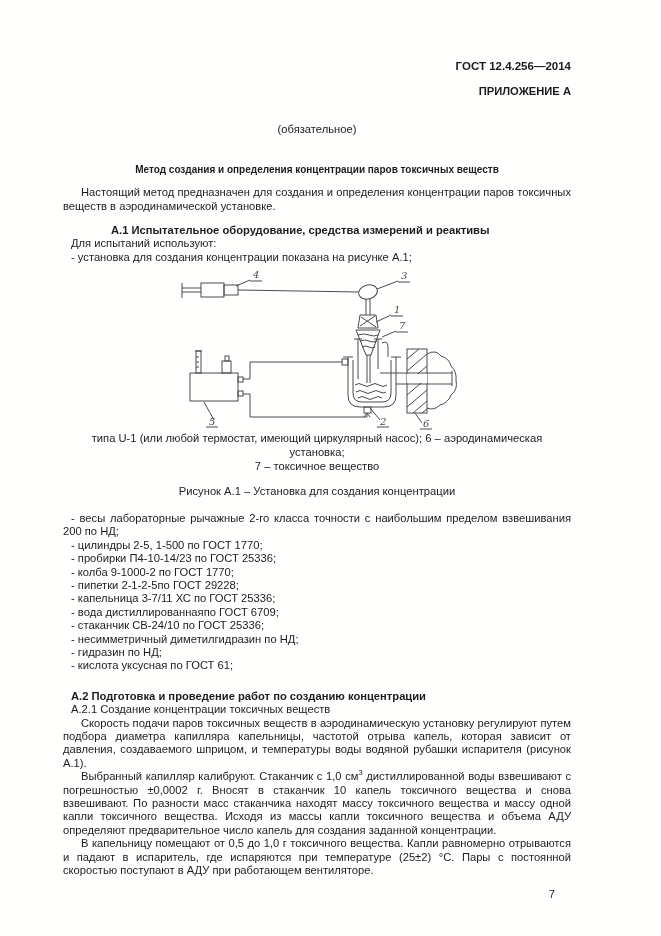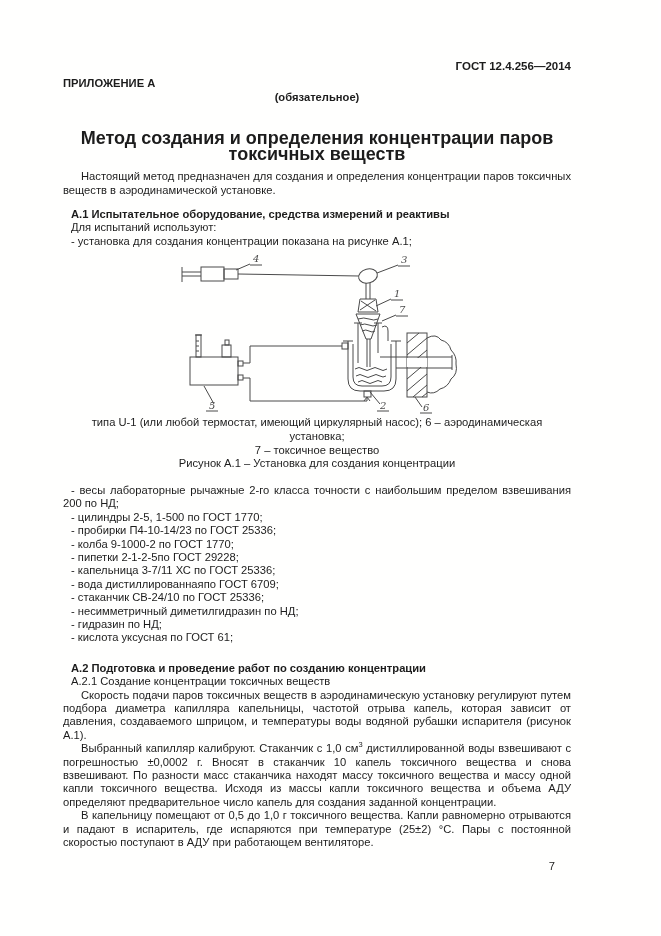--- a/index.html
+++ b/index.html
@@ -9,37 +9,37 @@
     width: 658px; height: 936px;
     background: #fffffe;
     color: #1c1c1c;
     font-family: "Liberation Sans", sans-serif;
     font-size: 11.2px;
     line-height: 13.4px;
     padding: 60px 87px 0 63px;
     overflow: hidden;
   }
   .doc-number { text-align: right; font-weight: bold; font-size: 11.5px; }
-  .appendix   { text-align: left; font-weight: bold; margin-top: 4px; }
-  .appendix-kind { text-align: center; font-weight: bold; }
+  .appendix   { text-align: right; font-weight: bold; margin-top: 12px; }
+  .appendix-kind { text-align: center; font-weight: normal; margin-top: 24px; }
   .doc-title  {
     text-align: center; font-weight: bold;
-    font-size: 18px; line-height: 16px;
+    font-size: 10px; line-height: 16px;
     margin: 26px 0 0 0;
   }
   .para { text-align: justify; text-indent: 18px; margin: 0; }
   .h2 { font-weight: bold; text-indent: 8px; }
-  .h2.gap { margin-top: 11px; }
+  .h2.gap { margin-top: 11px; margin-left: 40px; }
   .h2.gap2 { margin-top: 17px; }
   .plain-line { text-indent: 8px; }
   .item { text-align: justify; text-indent: 8px; }
   .figure-wrap { margin-top: 3px; }
   .diagram { display: block; margin-left: 107px; }
   .caption { text-align: center; margin-top: 1px; }
-  .caption-title { text-align: center; margin-top: 0; }
+  .caption-title { text-align: center; margin-top: 12px; }
   .list-block { margin-top: 13px; }
   .page-number { text-align: right; margin-top: 11px; padding-right: 16px; }
   sup { font-size: 7.5px; vertical-align: super; line-height: 0; }
   .fig-label {
     font-family: "DejaVu Serif", serif;
     font-style: italic;
     font-size: 10px;
     fill: #4a4a4a;
   }
 </style>

